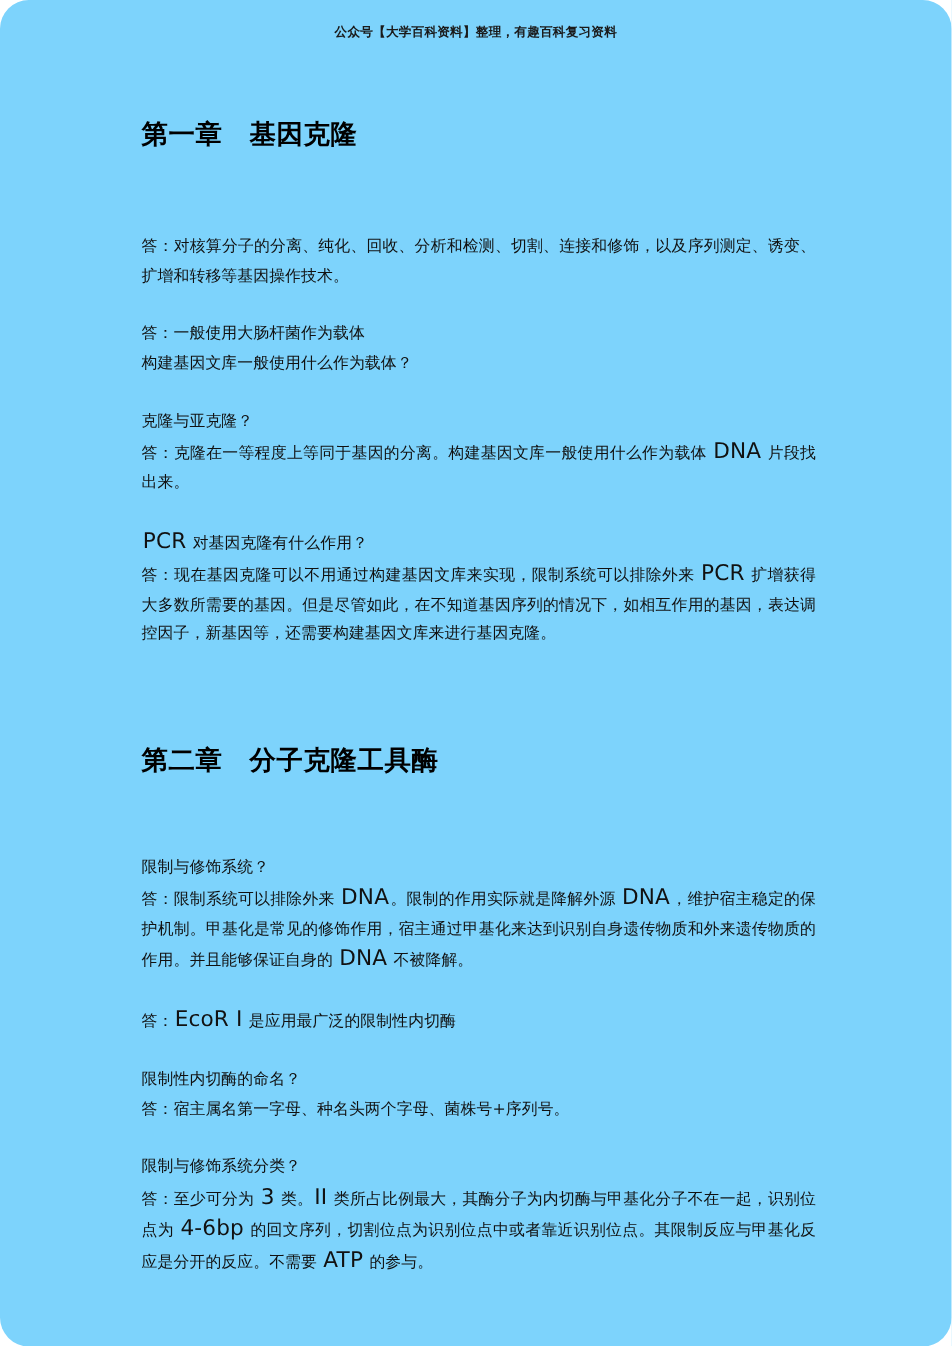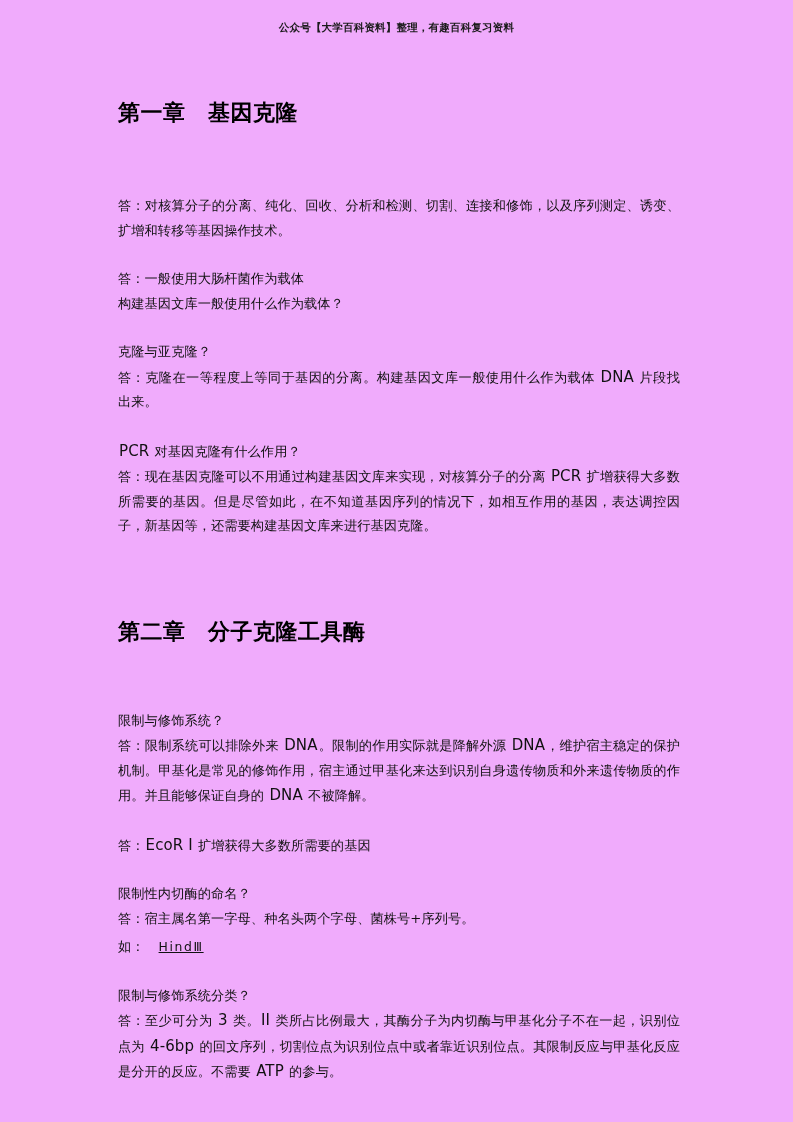--- a/index.html
+++ b/index.html
@@ -10,23 +10,24 @@
   }
   body {
     font-family: "DejaVu Serif", serif;
     color: #000000;
   }
   .page {
     position: relative;
     width: 793px;
     height: 1122px;
     margin: 0 auto;
-    background: #f0abfc;
+    background: #7dd3fc;
     overflow: hidden;
     box-sizing: border-box;
+    border-radius: 24px;
   }
   .page-header {
     position: absolute;
     top: 20px;
     left: 0;
     width: 793px;
     text-align: center;
     font-family: "DejaVu Serif", serif;
     font-size: 10.5px;
     font-weight: bold;
@@ -71,21 +72,21 @@
     padding: 0;
     letter-spacing: 0.1px;
   }
   .q { }
   .a { }
   .ex {
     margin-top: 4px;
   }
   .lat {
     font-family: "DejaVu Sans", sans-serif;
-    font-size: 15px;
+    font-size: 18px;
     padding: 0 1px;
     margin-top: 16px;
   }
   .enz {
     font-family: "DejaVu Sans", sans-serif;
     font-size: 12.4px;
     text-decoration: underline;
     letter-spacing: 1.6px;
     padding-left: 14px;
   }
@@ -113,42 +114,41 @@
       <p class="line q">构建基因文库一般使用什么作为载体？</p>
     </div>
 
     <div class="qa">
       <p class="line q">克隆与亚克隆？</p>
       <p class="line a"><span>答：克隆在一等程度上等同于基因的分离。构建基因文库一般使用什么作为载体 </span><span class="lat">DNA</span><span> 片段找出来。</span></p>
     </div>
 
     <div class="qa">
       <p class="line q"><span class="lat">PCR</span><span> 对基因克隆有什么作用？</span></p>
-      <p class="line a"><span>答：现在基因克隆可以不用通过构建基因文库来实现，对核算分子的分离 </span><span class="lat">PCR</span><span> 扩增获得大多数所需要的基因。但是尽管如此，在不知道基因序列的情况下，如相互作用的基因，表达调控因子，新基因等，还需要构建基因文库来进行基因克隆。</span></p>
+      <p class="line a"><span>答：现在基因克隆可以不用通过构建基因文库来实现，限制系统可以排除外来 </span><span class="lat">PCR</span><span> 扩增获得大多数所需要的基因。但是尽管如此，在不知道基因序列的情况下，如相互作用的基因，表达调控因子，新基因等，还需要构建基因文库来进行基因克隆。</span></p>
     </div>
 
     <div class="gap-before-ch2"></div>
 
     <h1 class="chapter chapter-2">第二章　分子克隆工具酶</h1>
 
     <div class="gap-after-ch2"></div>
 
     <div class="qa">
       <p class="line q">限制与修饰系统？</p>
       <p class="line a"><span>答：限制系统可以排除外来 </span><span class="lat">DNA</span><span>。限制的作用实际就是降解外源 </span><span class="lat">DNA</span><span>，维护宿主稳定的保护机制。甲基化是常见的修饰作用，宿主通过甲基化来达到识别自身遗传物质和外来遗传物质的作用。并且能够保证自身的 </span><span class="lat">DNA</span><span> 不被降解。</span></p>
     </div>
 
     <div class="qa">
-      <p class="line a"><span>答：</span><span class="lat">EcoR I</span><span> 扩增获得大多数所需要的基因</span></p>
+      <p class="line a"><span>答：</span><span class="lat">EcoR I</span><span> 是应用最广泛的限制性内切酶</span></p>
     </div>
 
     <div class="qa">
       <p class="line q">限制性内切酶的命名？</p>
       <p class="line a">答：宿主属名第一字母、种名头两个字母、菌株号+序列号。</p>
-      <p class="line ex indent-note"><span>如：</span><span class="enz">HindⅢ</span></p>
     </div>
 
     <div class="qa">
       <p class="line q">限制与修饰系统分类？</p>
       <p class="line a"><span>答：至少可分为 </span><span class="lat">3</span><span> 类。</span><span class="lat">II</span><span> 类所占比例最大，其酶分子为内切酶与甲基化分子不在一起，识别位点为 </span><span class="lat">4-6bp</span><span> 的回文序列，切割位点为识别位点中或者靠近识别位点。其限制反应与甲基化反应是分开的反应。不需要 </span><span class="lat">ATP</span><span> 的参与。</span></p>
     </div>
 
   </div>
 </div>
 

